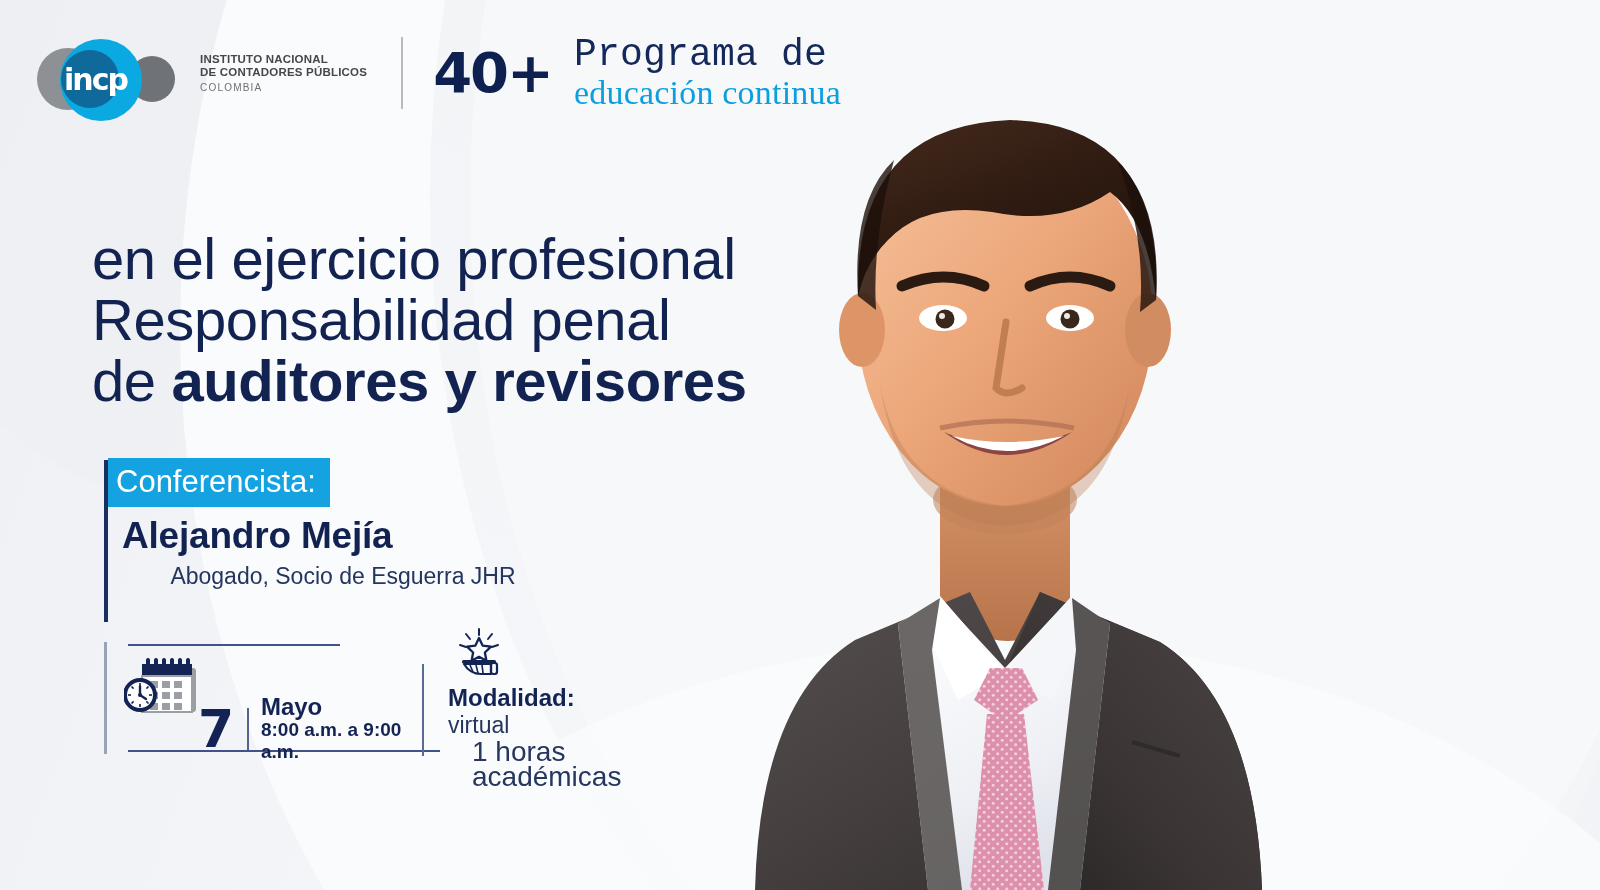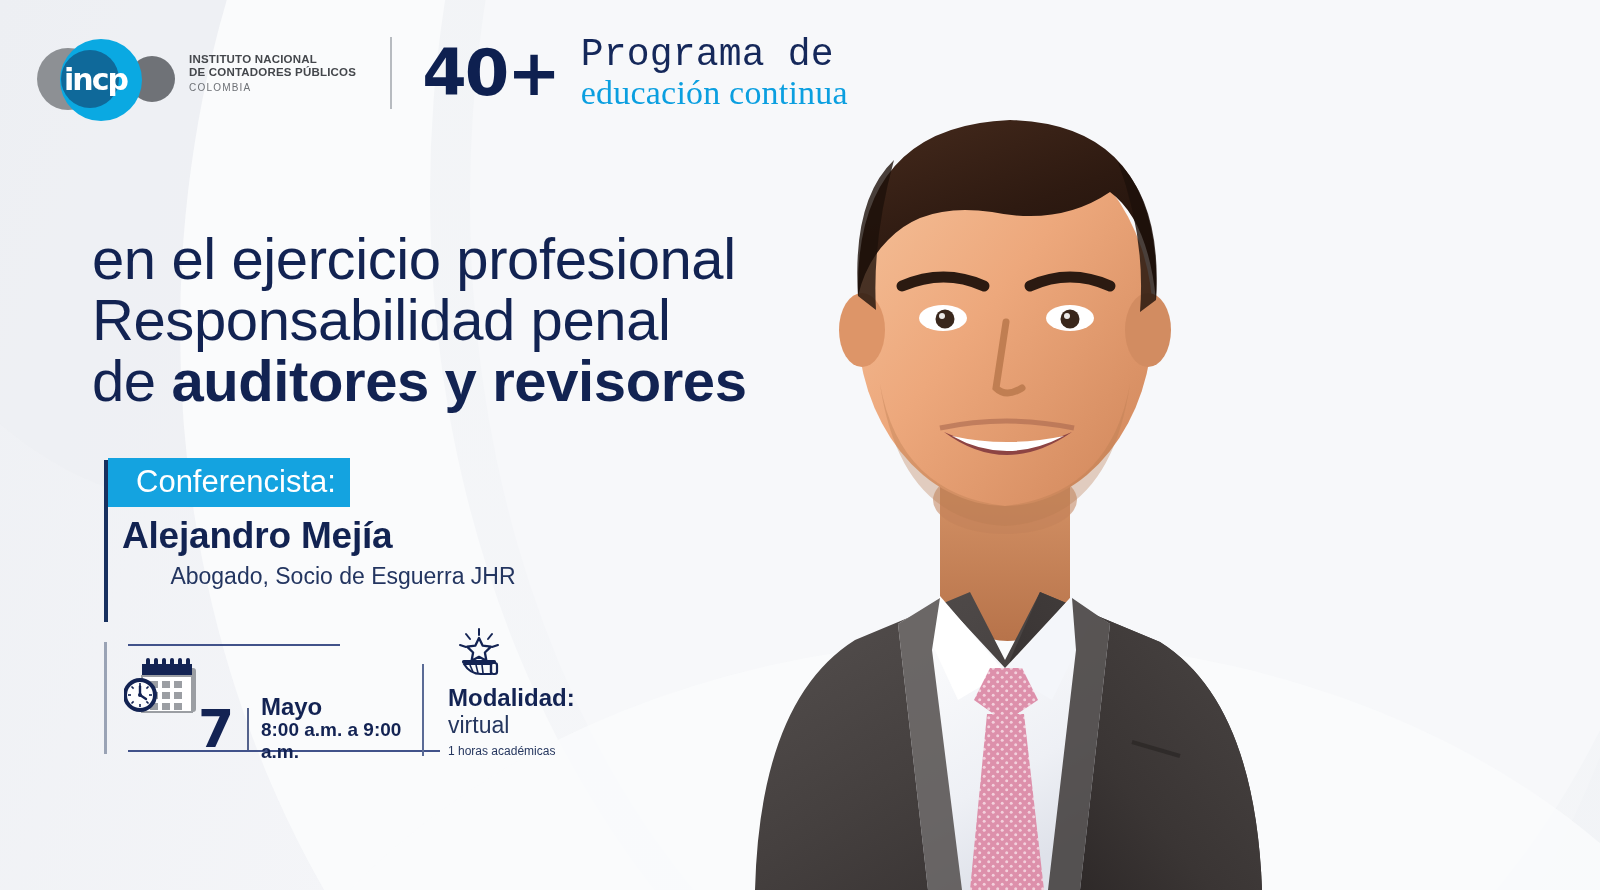--- a/index.html
+++ b/index.html
@@ -89,35 +89,35 @@
     background:#6f7277; border-radius:50%;
   }
   .logo-mark .wordmark {
     position:absolute; left:30px; top:23px;
     font-size:30px; line-height:46px; font-weight:700;
     color:#ffffff; letter-spacing:-2px;
     font-family:"DejaVu Sans", sans-serif;
     z-index:3;
   }
 
-  .logo-text { margin-left:5px; color:#4a4d52; }
+  .logo-text { margin-left:16px; color:#4a4d52; }
   .logo-text .l1, .logo-text .l2 {
     font-size:11.5px; font-weight:700; letter-spacing:.2px; line-height:13px;
     color:#44474c;
   }
   .logo-text .l3 { font-size:10px; letter-spacing:1.2px; color:#6d7075; margin-top:3px; }
 
   .head-divider {
     width:2px; height:72px; background:#b7bbc0;
     margin:0 30px 0 34px;
   }
 
   .forty {
     font-family:"DejaVu Sans", sans-serif;
-    font-size:64px; font-weight:700; color:#0e2050;
+    font-size:56px; font-weight:700; color:#0e2050;
     letter-spacing:-2px; line-height:64px;
   }
   .prog { margin-left:22px; line-height:1.05; }
   .prog .p1 {
     font-family:Liberation Mono, monospace;
     font-size:38px; color:#15285a; letter-spacing:.2px;
   }
   .prog .p2 {
     font-family:"Liberation Serif", serif;
     font-size:34px; color:#0b9fe0; letter-spacing:.2px;
@@ -136,21 +136,21 @@
   
   .speaker { position:absolute; left:104px; top:458px; width:460px; }
   .speaker .rule {
     position:absolute; left:0; top:2px; width:4px; height:162px;
     background:#17305f;
   }
   .speaker .tag {
     display:inline-block;
     background:#14a3e0; color:#ffffff;
     font-size:31px; line-height:31px;
-    padding:8px 14px 10px 28px;
+    padding:8px 14px 10px 8px;
     margin-left:4px;
   }
   .speaker .name {
     margin-left:18px; margin-top:8px;
     font-size:37px; font-weight:700; color:#122352; letter-spacing:-.2px;
   }
   .speaker .role {
     margin-left:18px; margin-top:6px;
     font-size:23px; color:#233560; font-weight:400;text-align:center;
   }
@@ -189,21 +189,21 @@
   .date-row .dsep {
     width:2px; height:42px; background:#54628c; margin:0 12px 0 14px;
   }
   .date-row .dtxt .month { font-size:24px; font-weight:700; color:#132353; line-height:25px; }
   .date-row .dtxt .hours { font-size:19px; font-weight:700; color:#132353; line-height:22px; }
 
   .mod-col { position:absolute; left:344px; top:-10px; width:230px; }
   .mod-icon { margin-left:2px; }
   .mod-col .m-title { font-size:24px; font-weight:700; color:#132353; line-height:28px; margin-top:2px; }
   .mod-col .m-value { font-size:23px; color:#26375f; line-height:27px; }
-  .mod-col .m-sub { font-size:12px; color:#26375f; line-height:25px; }
+  .mod-col .m-sub { font-size:28px; color:#26375f; line-height:25px;margin-left:24px; }
 </style>
 </head>
 <body>
 
 <div id="banner">
 
   <div class="bg-layer">
     <div class="arc-e"></div>
     <div class="arc-a"></div>
     <div class="arc-b"></div>

